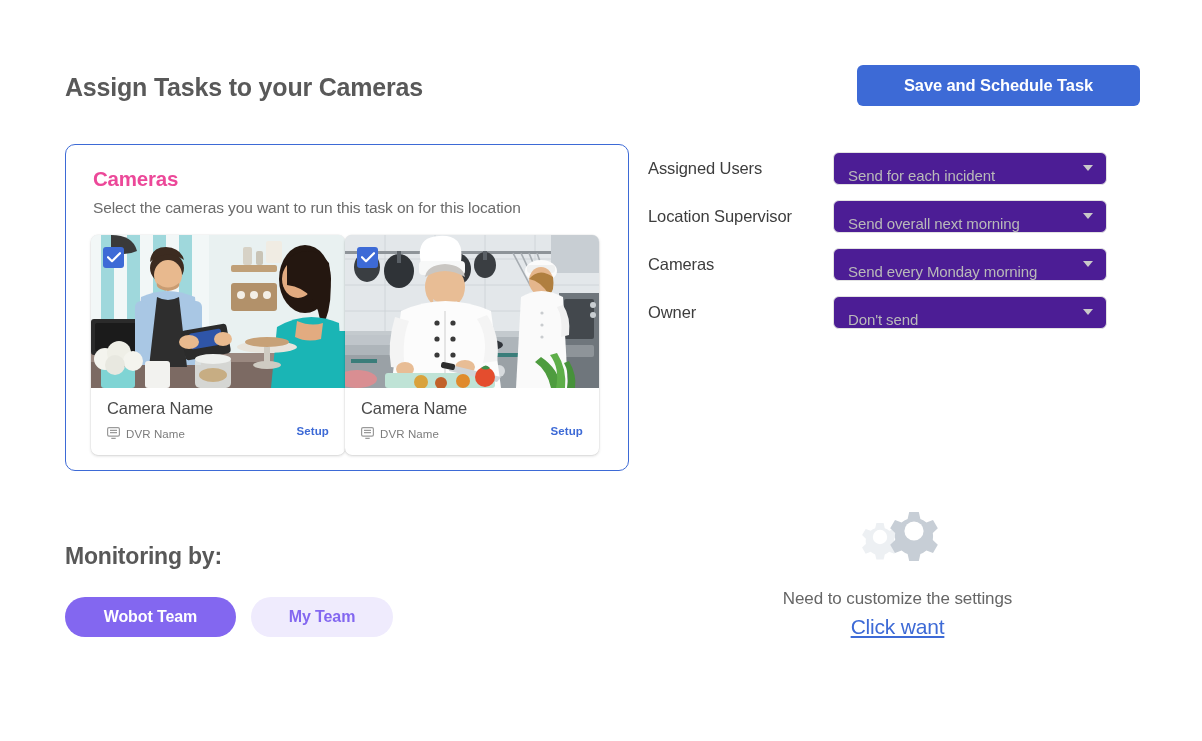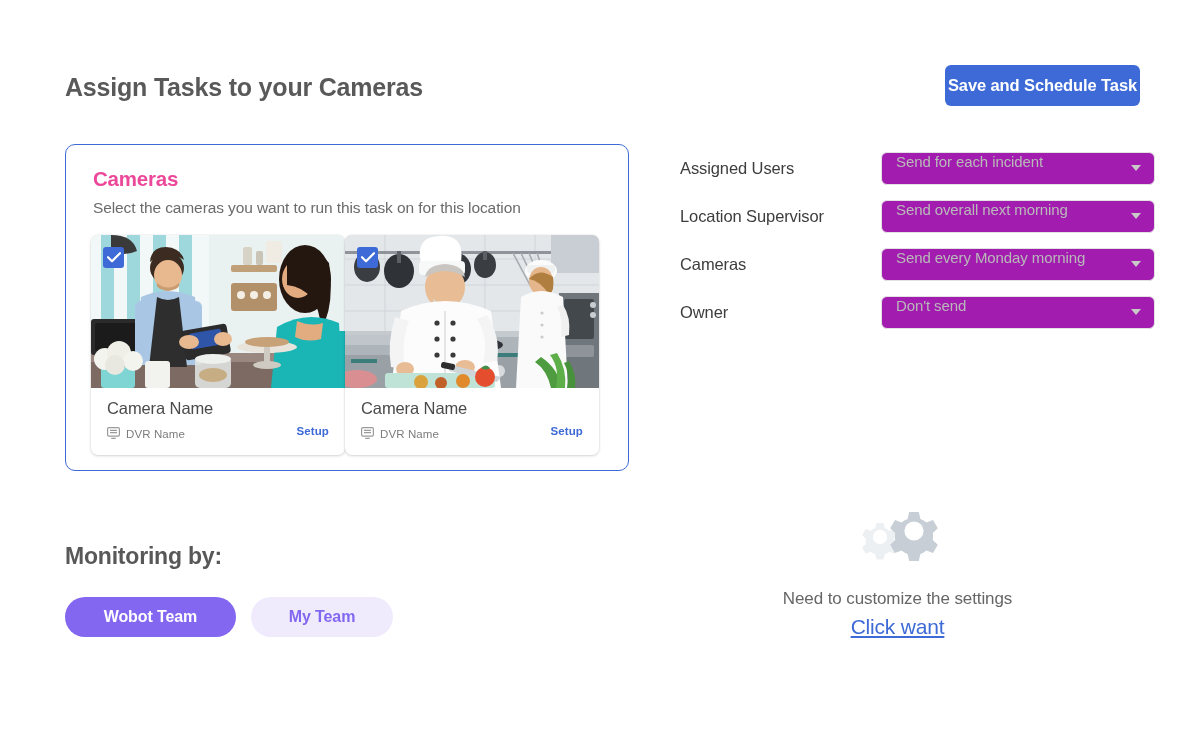--- a/index.html
+++ b/index.html
@@ -40,21 +40,21 @@
     top: 8px;
     font-size: 25px;
     font-weight: bold;
     color: #595959;
     letter-spacing: -0.2px;
   }
   .save-button {
     position: absolute;
     right: 0;
     top: 0;
-    width: 195px;
+    width: 283px;
     height: 41px;
     background: #3d6ad6;
     color: #ffffff;
     border: none;
     border-radius: 6px;
     font-family: "Liberation Sans", sans-serif;
     font-size: 16.5px;
     font-weight: bold;
     letter-spacing: -0.1px;
     cursor: pointer;
@@ -158,21 +158,21 @@
     font-weight: bold;
     color: #3d6ad6;
     text-decoration: none;
     cursor: pointer;
     letter-spacing: 0.1px;
   }
 
   
   .form-panel {
     position: absolute;
-    left: 668px;
+    left: 636px;
     top: 134px;
     width: 485px;
   }
   .form-row {
     position: relative;
     height: 48px;
     display: flex;
     align-items: center;
   }
   .form-label {
@@ -180,26 +180,25 @@
     font-size: 16.5px;
     color: #3d3d3d;
     letter-spacing: -0.1px;
   }
   .form-select {
     position: relative;
     width: 274px;
     height: 33px;
     border: 1px solid #e2e2e2;
     border-radius: 6px;
-    background: #a21caf;
-    display: flex;
-    align-items: flex-start;
+    background: #4c1d95;
+    display: flex;
+    align-items: flex-end;
     cursor: pointer;
     box-sizing: border-box;
-    margin-left: 16px;
   }
   .form-select-value {
     padding-left: 14px;
     font-size: 15px;
     color: #b9b9b9;
     letter-spacing: -0.1px;
   }
   .select-caret {
     position: absolute;
     right: 13px;

